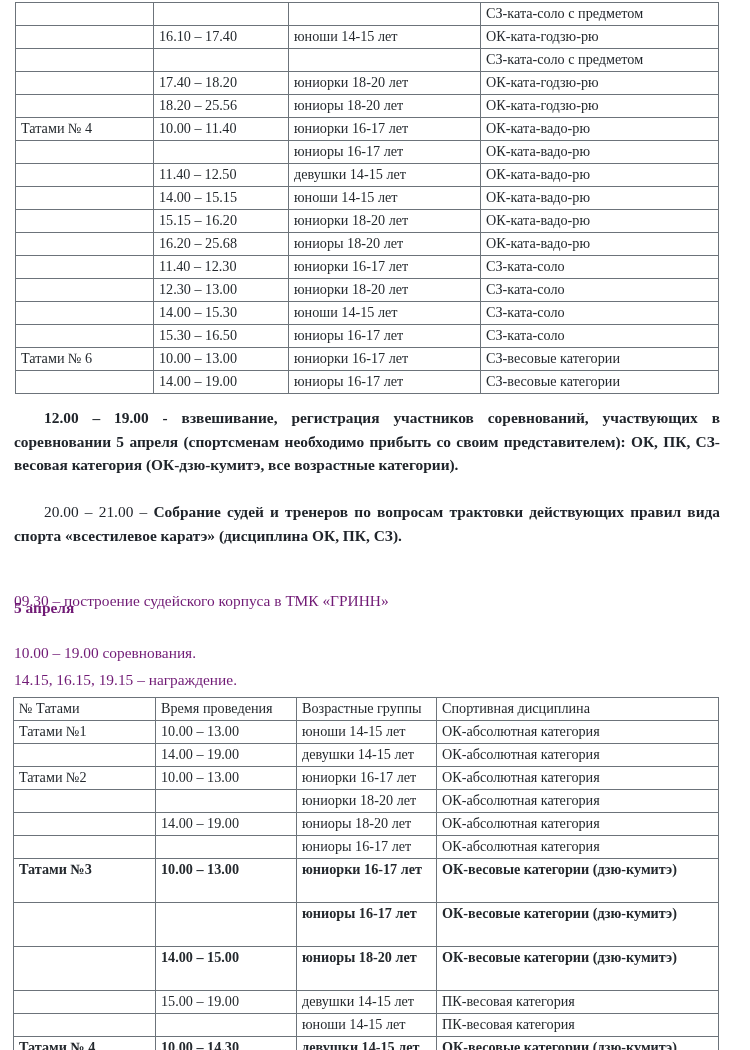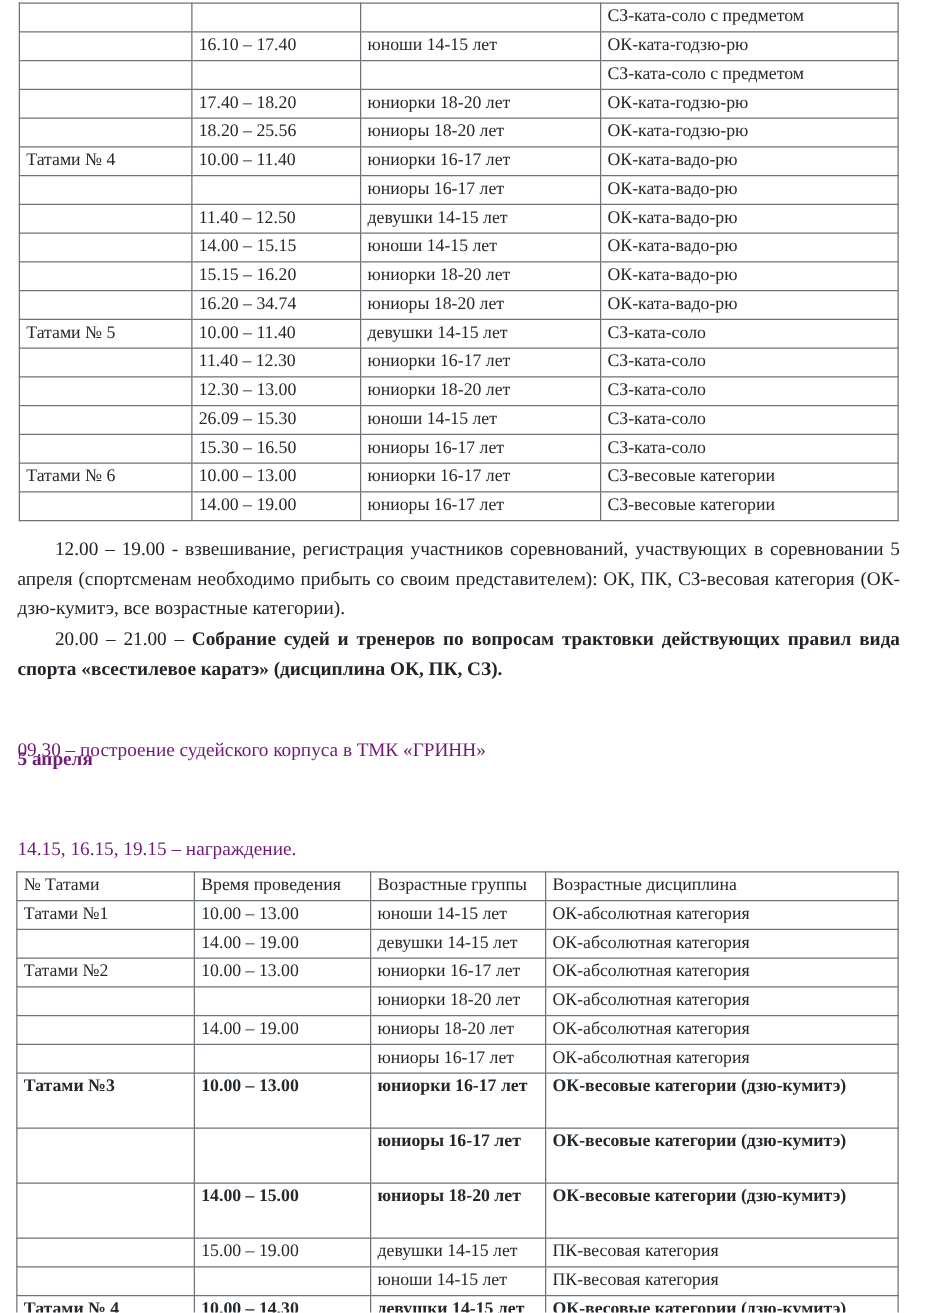--- a/index.html
+++ b/index.html
@@ -79,21 +79,21 @@
     width: 706px;
     font-size: 15.4px;
     line-height: 23.5px;
     text-align: justify;
     text-justify: inter-word;
     color: #20252b;
   }
   .para .ind { display: inline-block; width: 30px; }
   .para.bold, .bold { font-weight: bold; }
 
-  #para-weighin { top: 428px; }
+  #para-weighin { top: 406px; font-weight: bold; }
   #para-meeting { top: 500px; }
 
   .lineblock {
     position: absolute;
     left: 14px;
     width: 706px;
     font-size: 15.4px;
     line-height: 23px;
     color: #701a75;
     text-align: left;
@@ -171,45 +171,39 @@
           <td>ОК-ката-вадо-рю</td>
         </tr>
         <tr>
           <td></td>
           <td>15.15 – 16.20</td>
           <td>юниорки 18-20 лет</td>
           <td>ОК-ката-вадо-рю</td>
         </tr>
         <tr>
           <td></td>
-          <td>16.20 – 34.74</td>
+          <td>16.20 – 25.68</td>
           <td>юниоры 18-20 лет</td>
           <td>ОК-ката-вадо-рю</td>
-        </tr>
-        <tr>
-          <td>Татами № 5</td>
-          <td>10.00 – 11.40</td>
-          <td>девушки 14-15 лет</td>
-          <td>СЗ-ката-соло</td>
         </tr>
         <tr>
           <td></td>
           <td>11.40 – 12.30</td>
           <td>юниорки 16-17 лет</td>
           <td>СЗ-ката-соло</td>
         </tr>
         <tr>
           <td></td>
           <td>12.30 – 13.00</td>
           <td>юниорки 18-20 лет</td>
           <td>СЗ-ката-соло</td>
         </tr>
         <tr>
           <td></td>
-          <td>26.09 – 15.30</td>
+          <td>14.00 – 15.30</td>
           <td>юноши 14-15 лет</td>
           <td>СЗ-ката-соло</td>
         </tr>
         <tr>
           <td></td>
           <td>15.30 – 16.50</td>
           <td>юниоры 16-17 лет</td>
           <td>СЗ-ката-соло</td>
         </tr>
         <tr>
@@ -230,35 +224,36 @@
   <div class="para" id="para-weighin">
     <span class="ind"></span><span>12.00 – 19.00 - взвешивание, регистрация участников соревнований, участвующих в соревновании 5 апреля (спортсменам необходимо прибыть со своим представителем): ОК, ПК, СЗ-весовая категория (ОК-дзю-кумитэ, все возрастные категории).</span>
   </div>
 
   <div class="para" id="para-meeting">
     <span class="ind"></span><span>20.00 – 21.00 – </span><span class="bold">Собрание судей и тренеров по вопросам трактовки действующих правил вида спорта «всестилевое каратэ» (дисциплина ОК, ПК, СЗ).</span>
   </div>
 
   <div class="lineblock" id="heading-apr5">5 апреля</div>
   <div class="lineblock" id="line-0930">09.30 – построение судейского корпуса в ТМК «ГРИНН»</div>
+  <div class="lineblock" id="line-1000">10.00 – 19.00 соревнования.</div>
   <div class="lineblock" id="line-award">14.15, 16.15, 19.15 – награждение.</div>
 
   <table class="sched" id="table-bottom">
     <colgroup>
       <col class="c-tatami">
         <col class="c-time">
         <col class="c-age">
         <col class="c-disc">
     </colgroup>
     <tbody id="table-bottom-head">
         <tr>
           <td>№ Татами</td>
           <td>Время проведения</td>
           <td>Возрастные группы</td>
-          <td>Возрастные дисциплина</td>
+          <td>Спортивная дисциплина</td>
         </tr>
       </tbody>
     <tbody id="table-bottom-body">
         <tr>
           <td>Татами №1</td>
           <td>10.00 – 13.00</td>
           <td>юноши 14-15 лет</td>
           <td>ОК-абсолютная категория</td>
         </tr>
         <tr>

